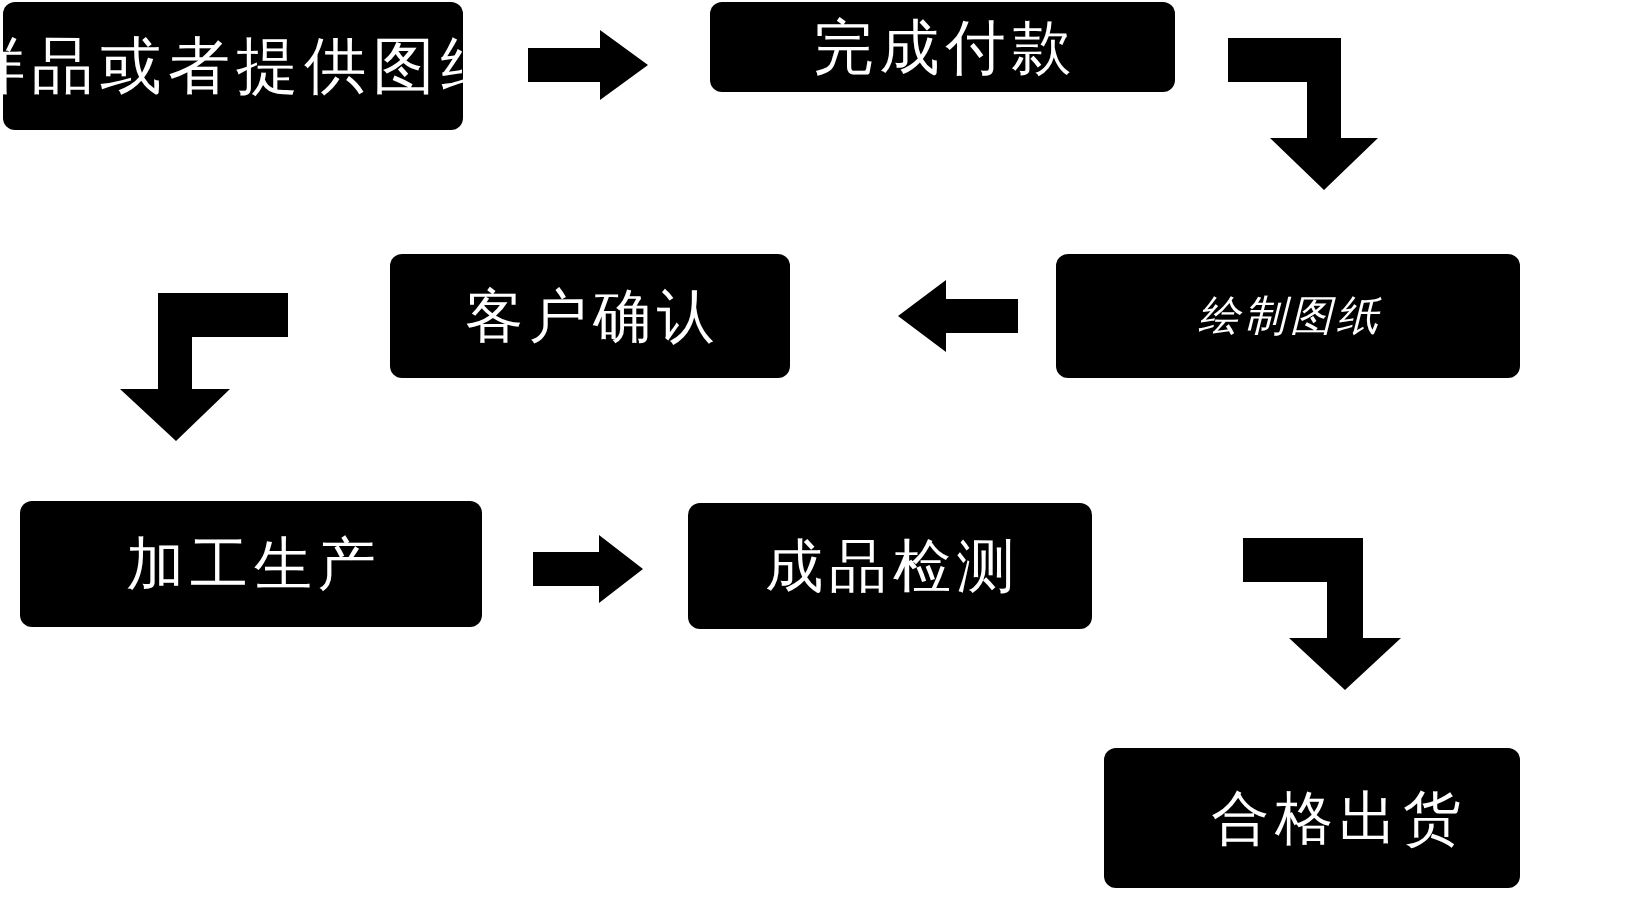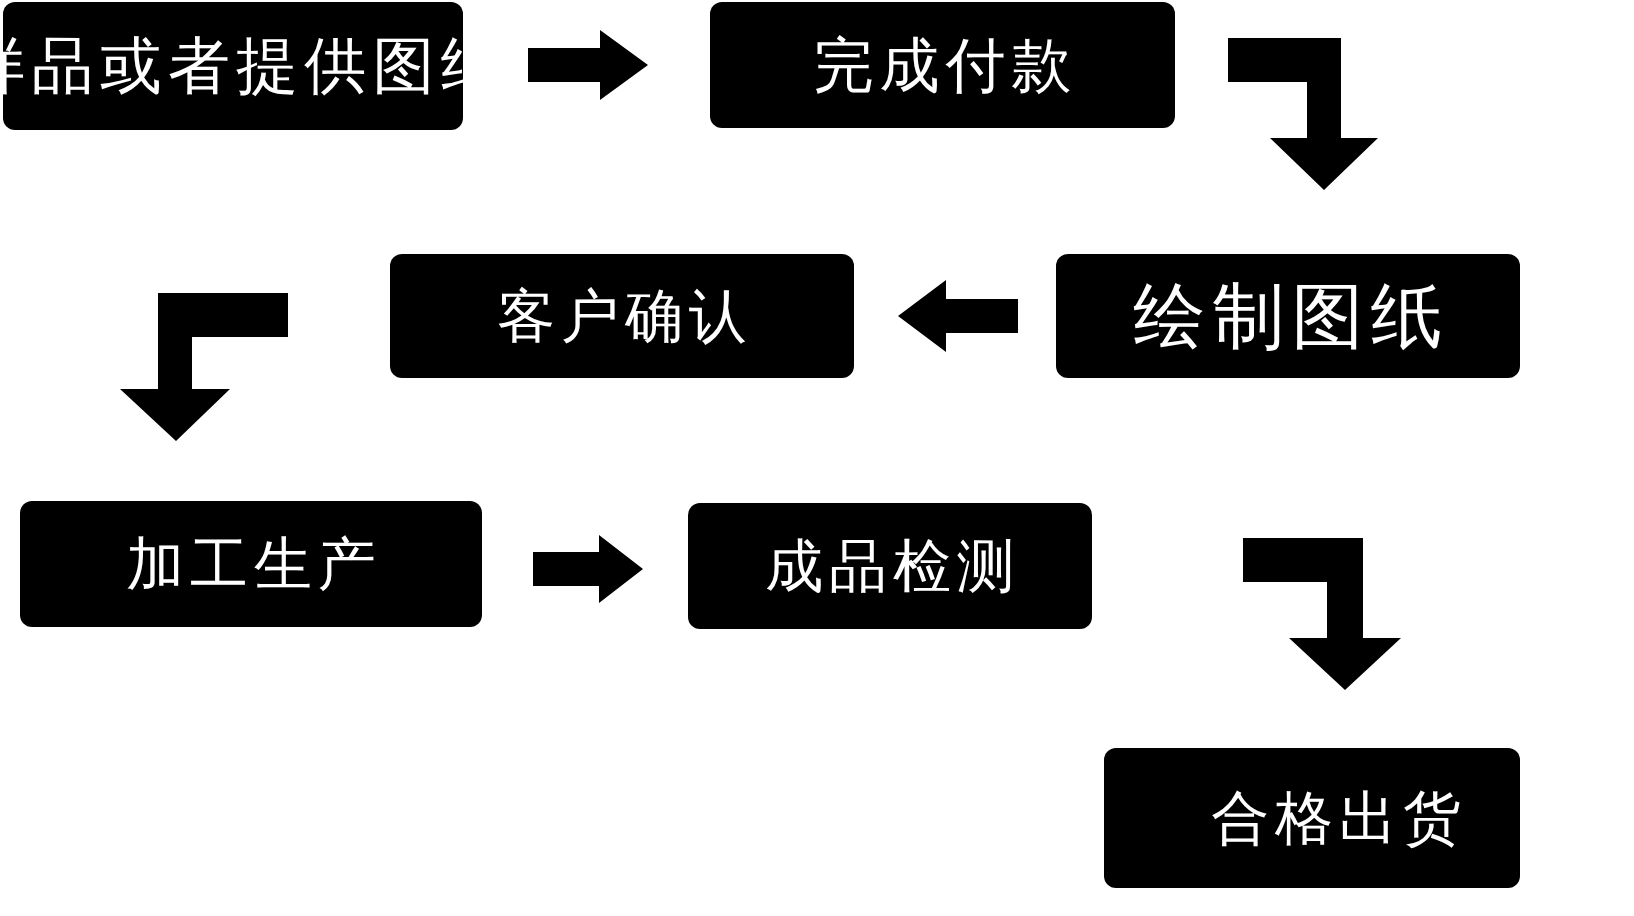--- a/index.html
+++ b/index.html
@@ -41,25 +41,25 @@
     position: absolute;
     display: block;
   }
   .connector svg {
     display: block;
     overflow: visible;
   }
 
   
   #node-sample      { left: 3px;    top: 2px;    width: 460px; height: 128px; font-size: 62px; }
-  #node-payment     { left: 710px;  top: 2px;    width: 465px; height: 126px; font-size: 60px; }
+  #node-payment     { left: 710px;  top: 2px;    width: 465px; height: 90px; font-size: 60px; }
 
   
-  #node-confirm     { left: 390px;  top: 254px;  width: 464px; height: 124px; font-size: 58px; }
-  #node-draw        { left: 1056px; top: 254px;  width: 464px; height: 124px; font-size: 72px; }
+  #node-confirm     { left: 390px;  top: 254px;  width: 400px; height: 124px; font-size: 58px; }
+  #node-draw        { left: 1056px; top: 254px;  width: 464px; height: 124px; font-size: 42px; font-style: italic; }
 
   
   #node-production  { left: 2px;    top: 501px;  width: 462px; height: 126px; font-size: 58px; margin-left: 18px; }
   #node-inspection  { left: 688px;  top: 503px;  width: 404px; height: 126px; font-size: 58px; }
 
   
   #node-shipment    { left: 1104px; top: 748px;  width: 416px; height: 140px; font-size: 58px; padding-left: 48px; }
 
   
   #arrow-sample-to-payment   { left: 528px;  top: 30px;  width: 120px; height: 70px; }

